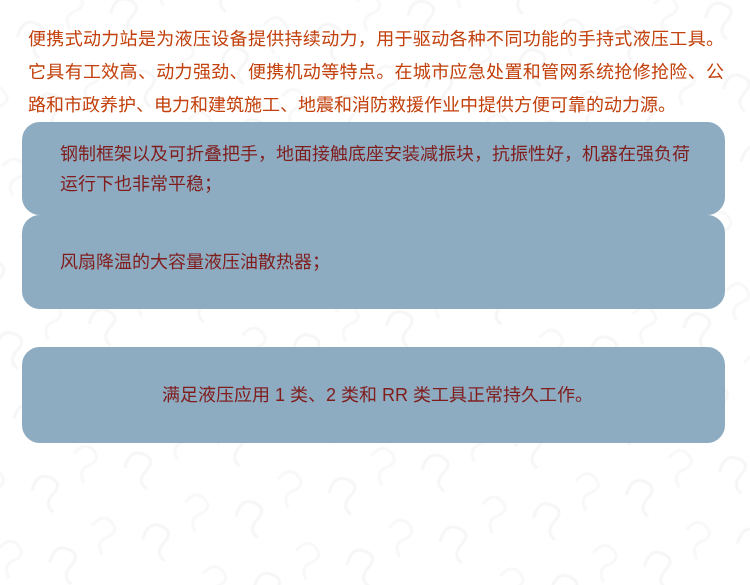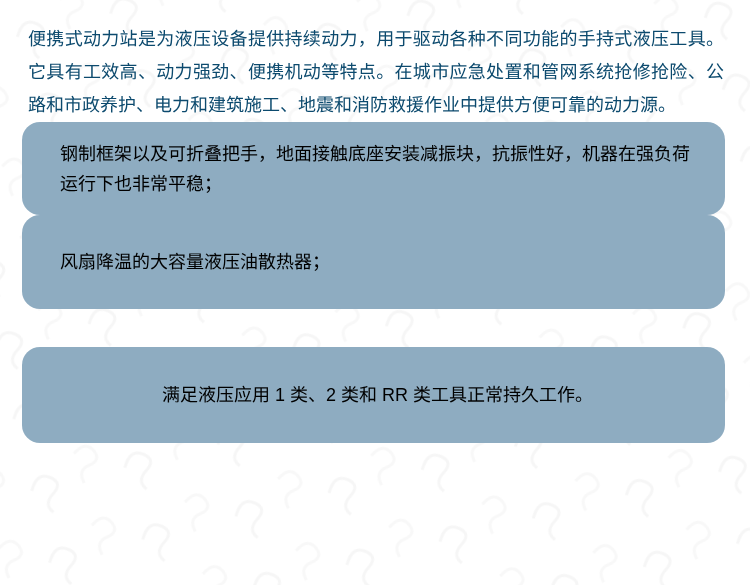--- a/index.html
+++ b/index.html
@@ -25,37 +25,37 @@
     position: relative;
     z-index: 1;
   }
   .intro {
     position: absolute;
     left: 28px;
     top: 5px;
     width: 696px;
     font-size: 18px;
     line-height: 33px;
-    color: #0c4a6e;
+    color: #c2410c;
     text-align: justify;
   }
   .cards {
     position: absolute;
     left: 22px;
     top: 122px;
     width: 703px;
     display: flex;
     flex-direction: column;
   }
   .feature-card {
     box-sizing: border-box;
     width: 703px;
     background: #8EACC1;
     border-radius: 18px;
-    color: #000000;
+    color: #7f1d1d;
     font-size: 18px;
     line-height: 30px;
     display: flex;
     align-items: center;
     padding: 6px 30px 6px 38px;
   }
   .card-1 { min-height: 93px; margin-top: 0; }
   .card-2 { min-height: 94px; }
   .card-3 { min-height: 92px; margin-top: 21px; }
   .card-4 { min-height: 96px; margin-top: 38px; text-align: center; }

